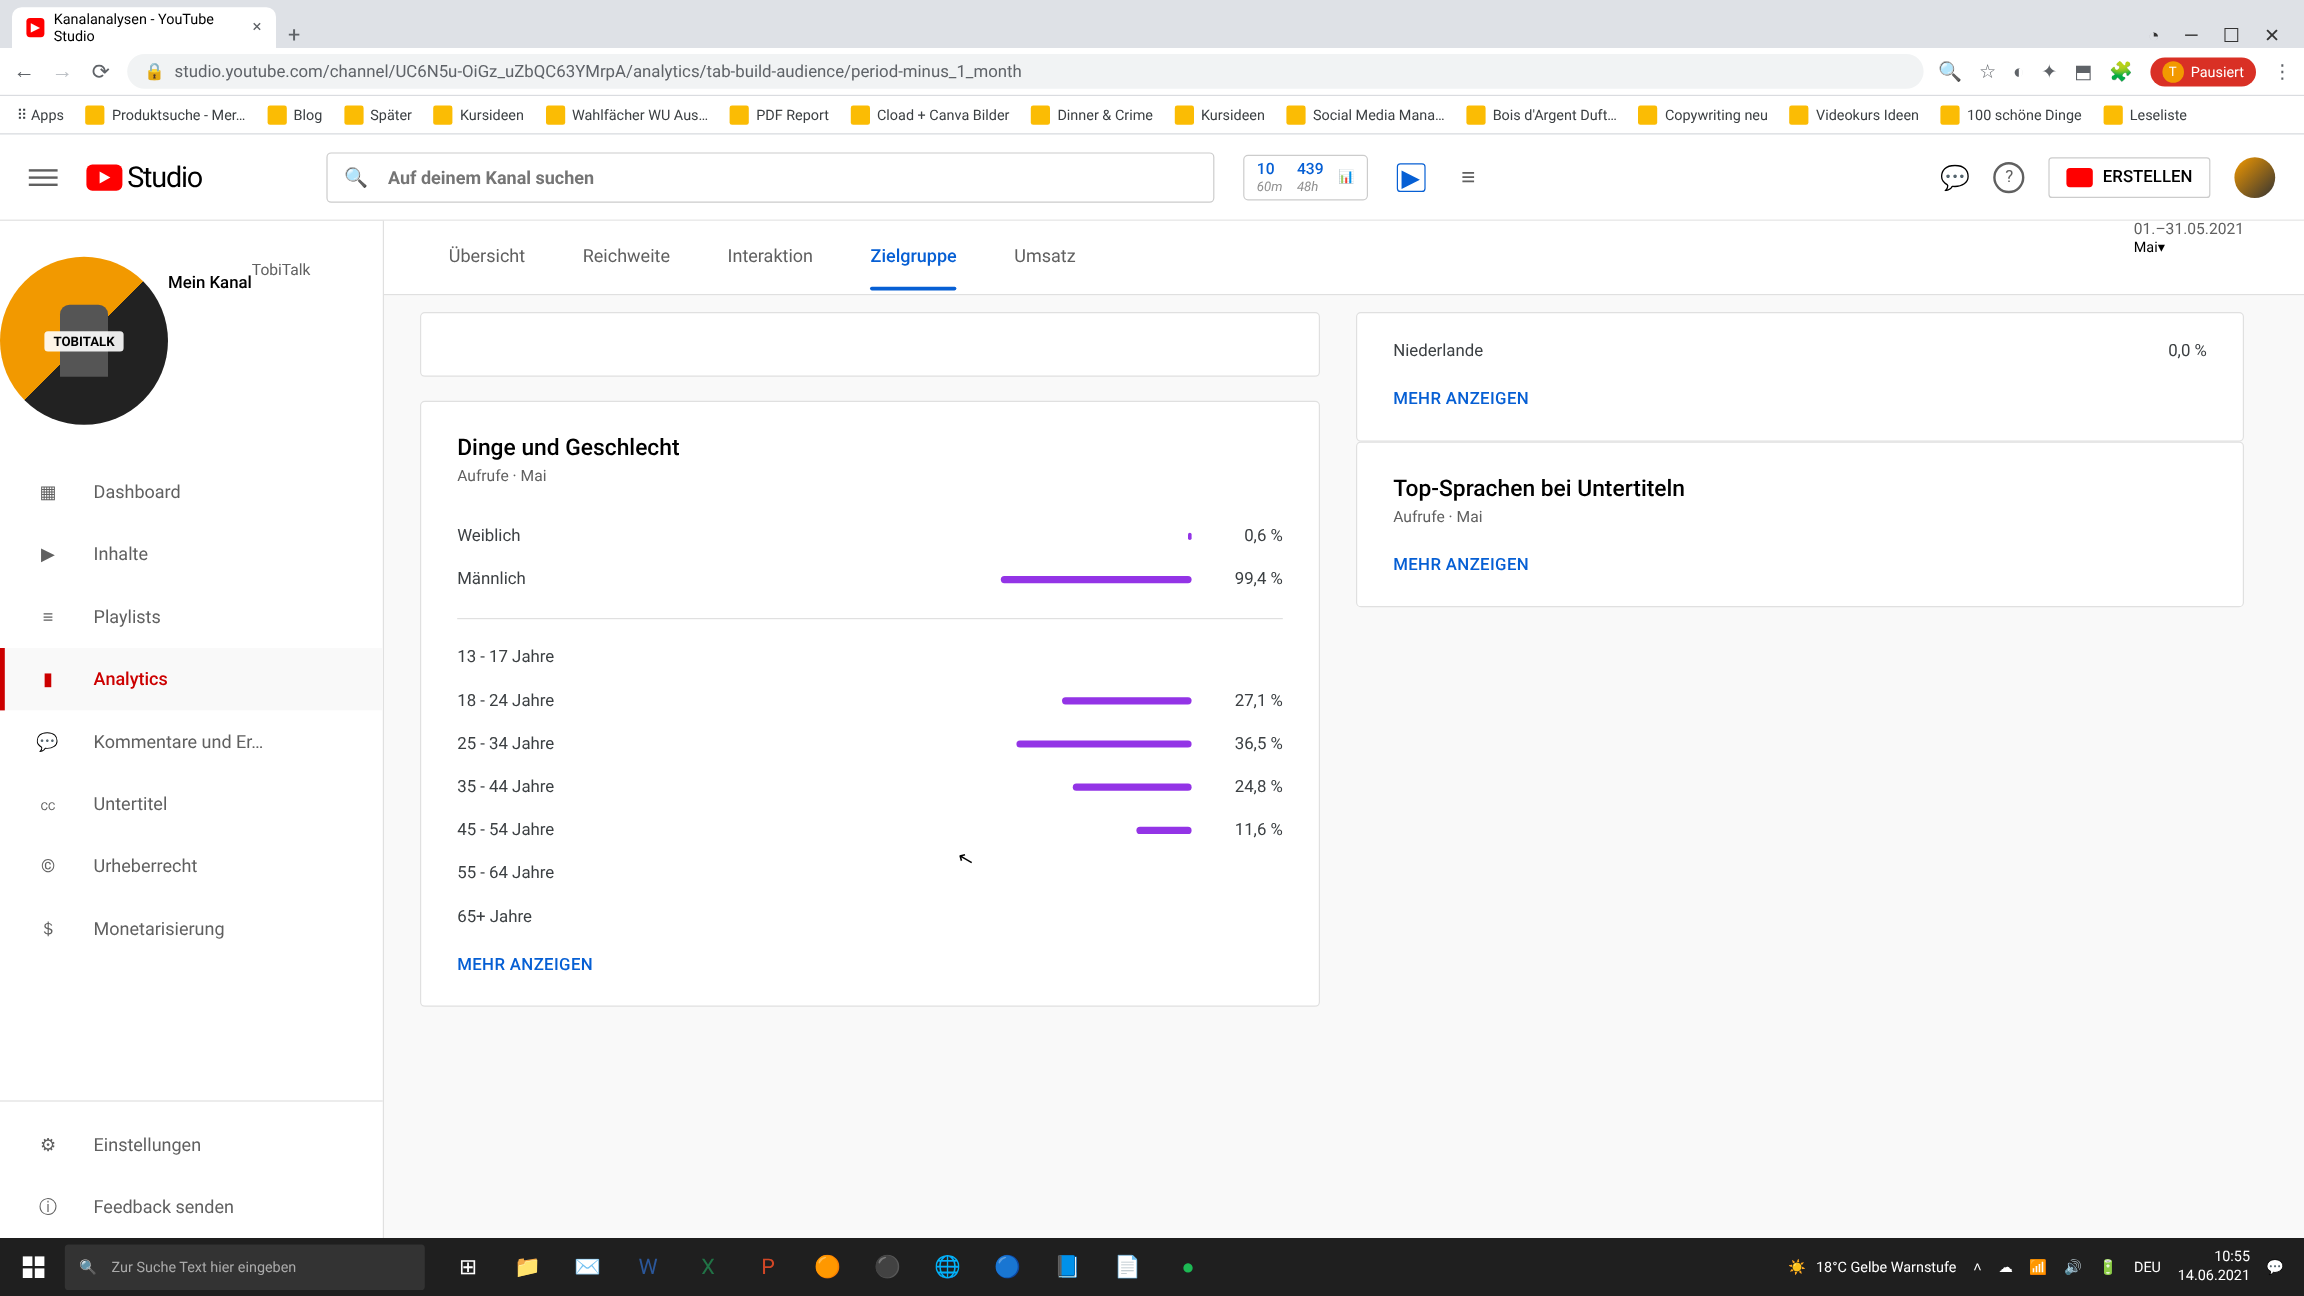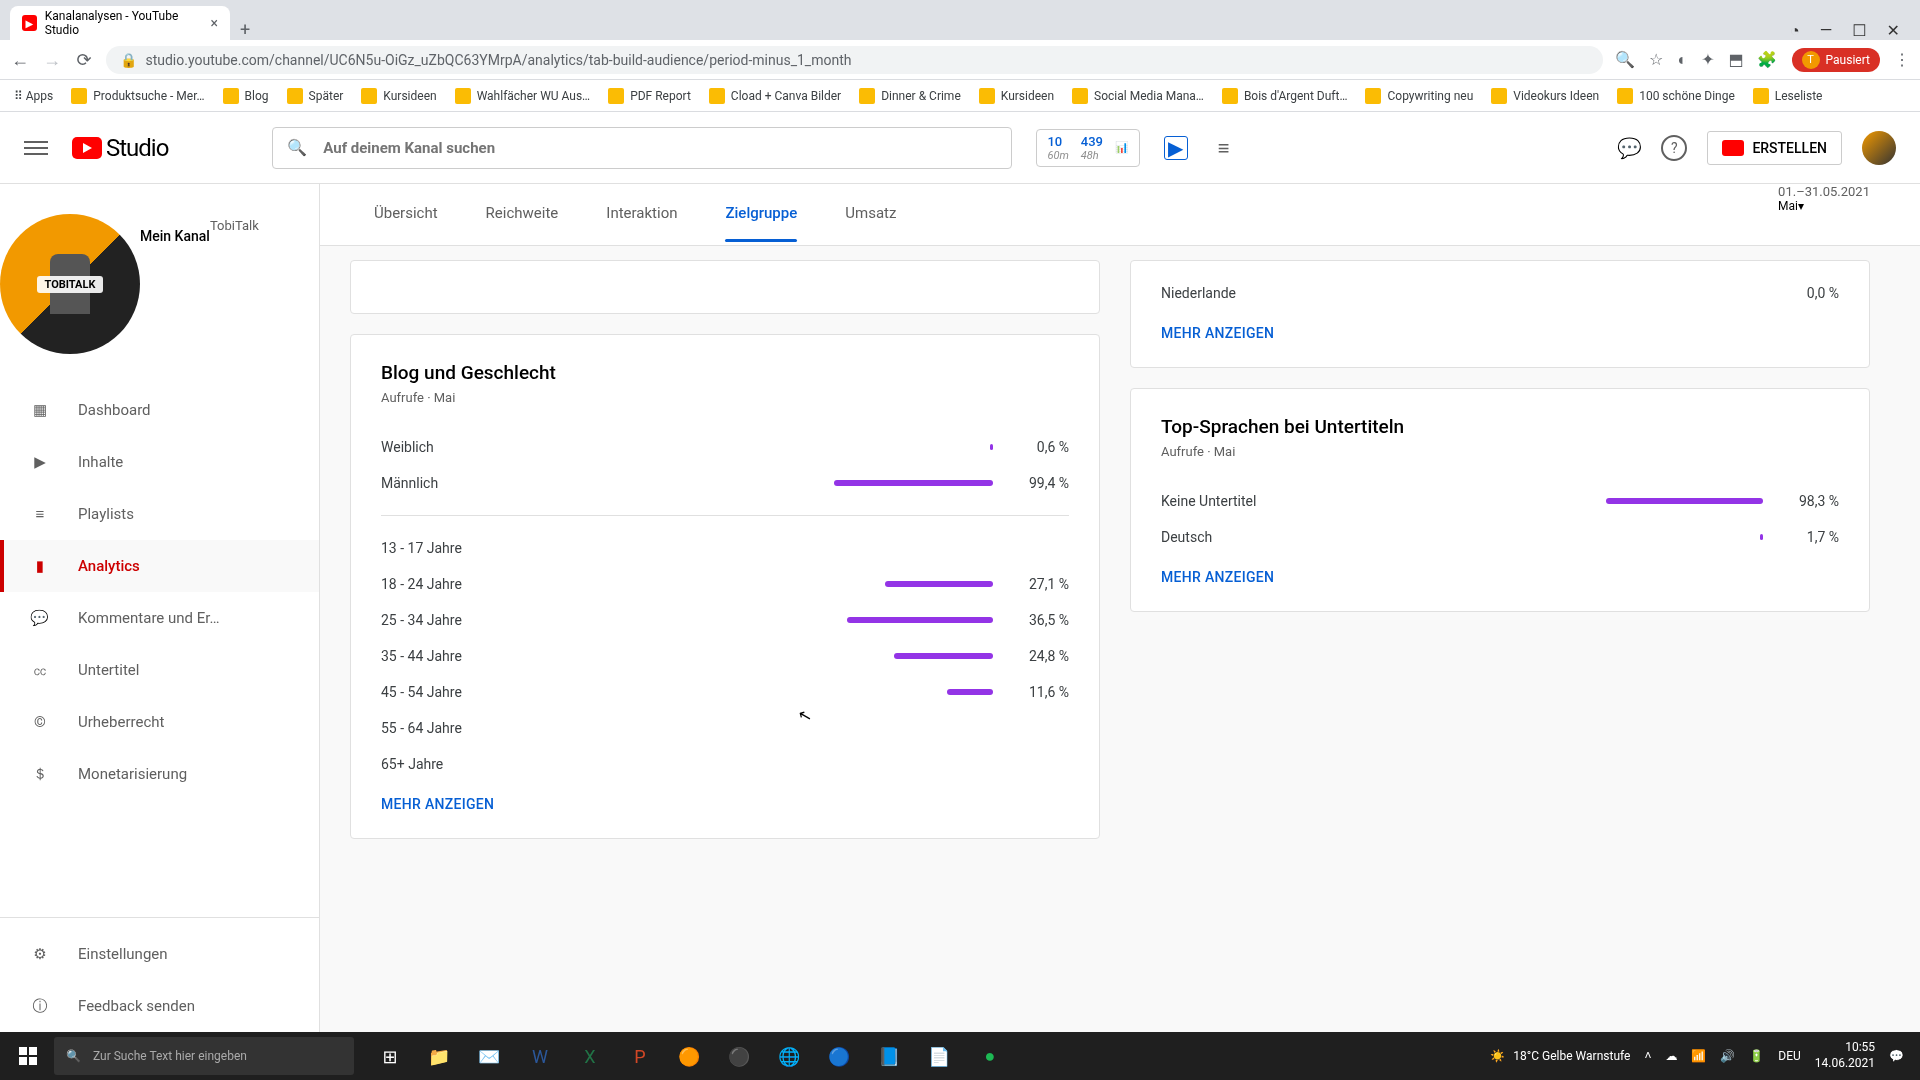--- a/index.html
+++ b/index.html
@@ -65,21 +65,21 @@
 .tabs-row { background: #fff; display: flex; align-items: flex-start; padding: 0 30px; border-bottom: 1px solid #e0e0e0; height: 62px; }
 .tab { padding: 20px 24px; font-size: 15px; color: #606060; cursor: pointer; position: relative; }
 .tab.active { color: #065fd4; font-weight: 500; }
 .tab.active::after { content: ''; position: absolute; bottom: 0; left: 24px; right: 24px; height: 3px; background: #065fd4; border-radius: 2px; }
 .period { margin-left: auto; padding-right: 20px; }
 .period-label { font-size: 13px; color: #606060; }
 .period-val { font-size: 12px; display: flex; align-items: center; }
 
 .cards-area { padding: 14px 30px; display: flex; gap: 30px; align-items: flex-start; }
 .col-left { width: 750px; display: flex; flex-direction: column; gap: 20px; }
-.col-right { width: 740px; display: flex; flex-direction: column; gap: 20px; }
+.col-right { width: 740px; display: flex; flex-direction: column; }
 .card { background: #fff; border: 1px solid #e0e0e0; border-radius: 4px; padding: 26px 30px; }
 .card-stub { height: 20px; }
 .card h3 { font-size: 19px; font-weight: 500; margin-bottom: 6px; }
 .card .sub { font-size: 13px; color: #606060; margin-bottom: 24px; }
 .stat-row { display: flex; align-items: center; padding: 10px 0; font-size: 14px; gap: 16px; }
 .stat-label { flex: 0 0 180px; color: #3c4043; }
 .bar-track { flex: 1; display: flex; justify-content: flex-end; }
 .bar-fill { height: 6px; background: #9334e6; border-radius: 4px; }
 .stat-val { flex: 0 0 60px; text-align: right; color: #3c4043; }
 .divider { border: none; border-top: 1px solid #e0e0e0; margin: 14px 0; }
@@ -270,21 +270,21 @@
             <span>Mai</span>
             <span>▾</span>
           </div>
       </div>
     </div>
 
     <div class="cards-area">
       <div class="col-left">
         <div class="card card-stub"></div>
         <div class="card">
-          <h3>Blog und Geschlecht</h3>
+          <h3>Dinge und Geschlecht</h3>
           <div class="sub">Aufrufe · Mai</div>
           <div id="gender-rows">
               <div class="stat-row">
       <span class="stat-label">Weiblich</span>
       <span class="bar-track">
                   <span class="bar-fill" style="width:3px"></span>
                 </span>
       <span class="stat-val">0,6 %</span>
     </div>
               <div class="stat-row">
@@ -351,36 +351,20 @@
       <span class="stat-label">Niederlande</span>
       <span class="bar-track"></span>
       <span class="stat-val">0,0 %</span>
     </div>
             </div>
           <div class="more-link">MEHR ANZEIGEN</div>
         </div>
         <div class="card">
           <h3>Top-Sprachen bei Untertiteln</h3>
           <div class="sub">Aufrufe · Mai</div>
-          <div id="lang-rows">
-              <div class="stat-row">
-      <span class="stat-label">Keine Untertitel</span>
-      <span class="bar-track">
-                  <span class="bar-fill" style="width:157.28px"></span>
-                </span>
-      <span class="stat-val">98,3 %</span>
-    </div>
-              <div class="stat-row">
-      <span class="stat-label">Deutsch</span>
-      <span class="bar-track">
-                  <span class="bar-fill" style="width:3px"></span>
-                </span>
-      <span class="stat-val">1,7 %</span>
-    </div>
-            </div>
           <div class="more-link">MEHR ANZEIGEN</div>
         </div>
       </div>
     </div>
     <span class="cursor-arrow">↖</span>
   </div>
 </div>
 
 <div class="taskbar">
   <div class="win-btn">

